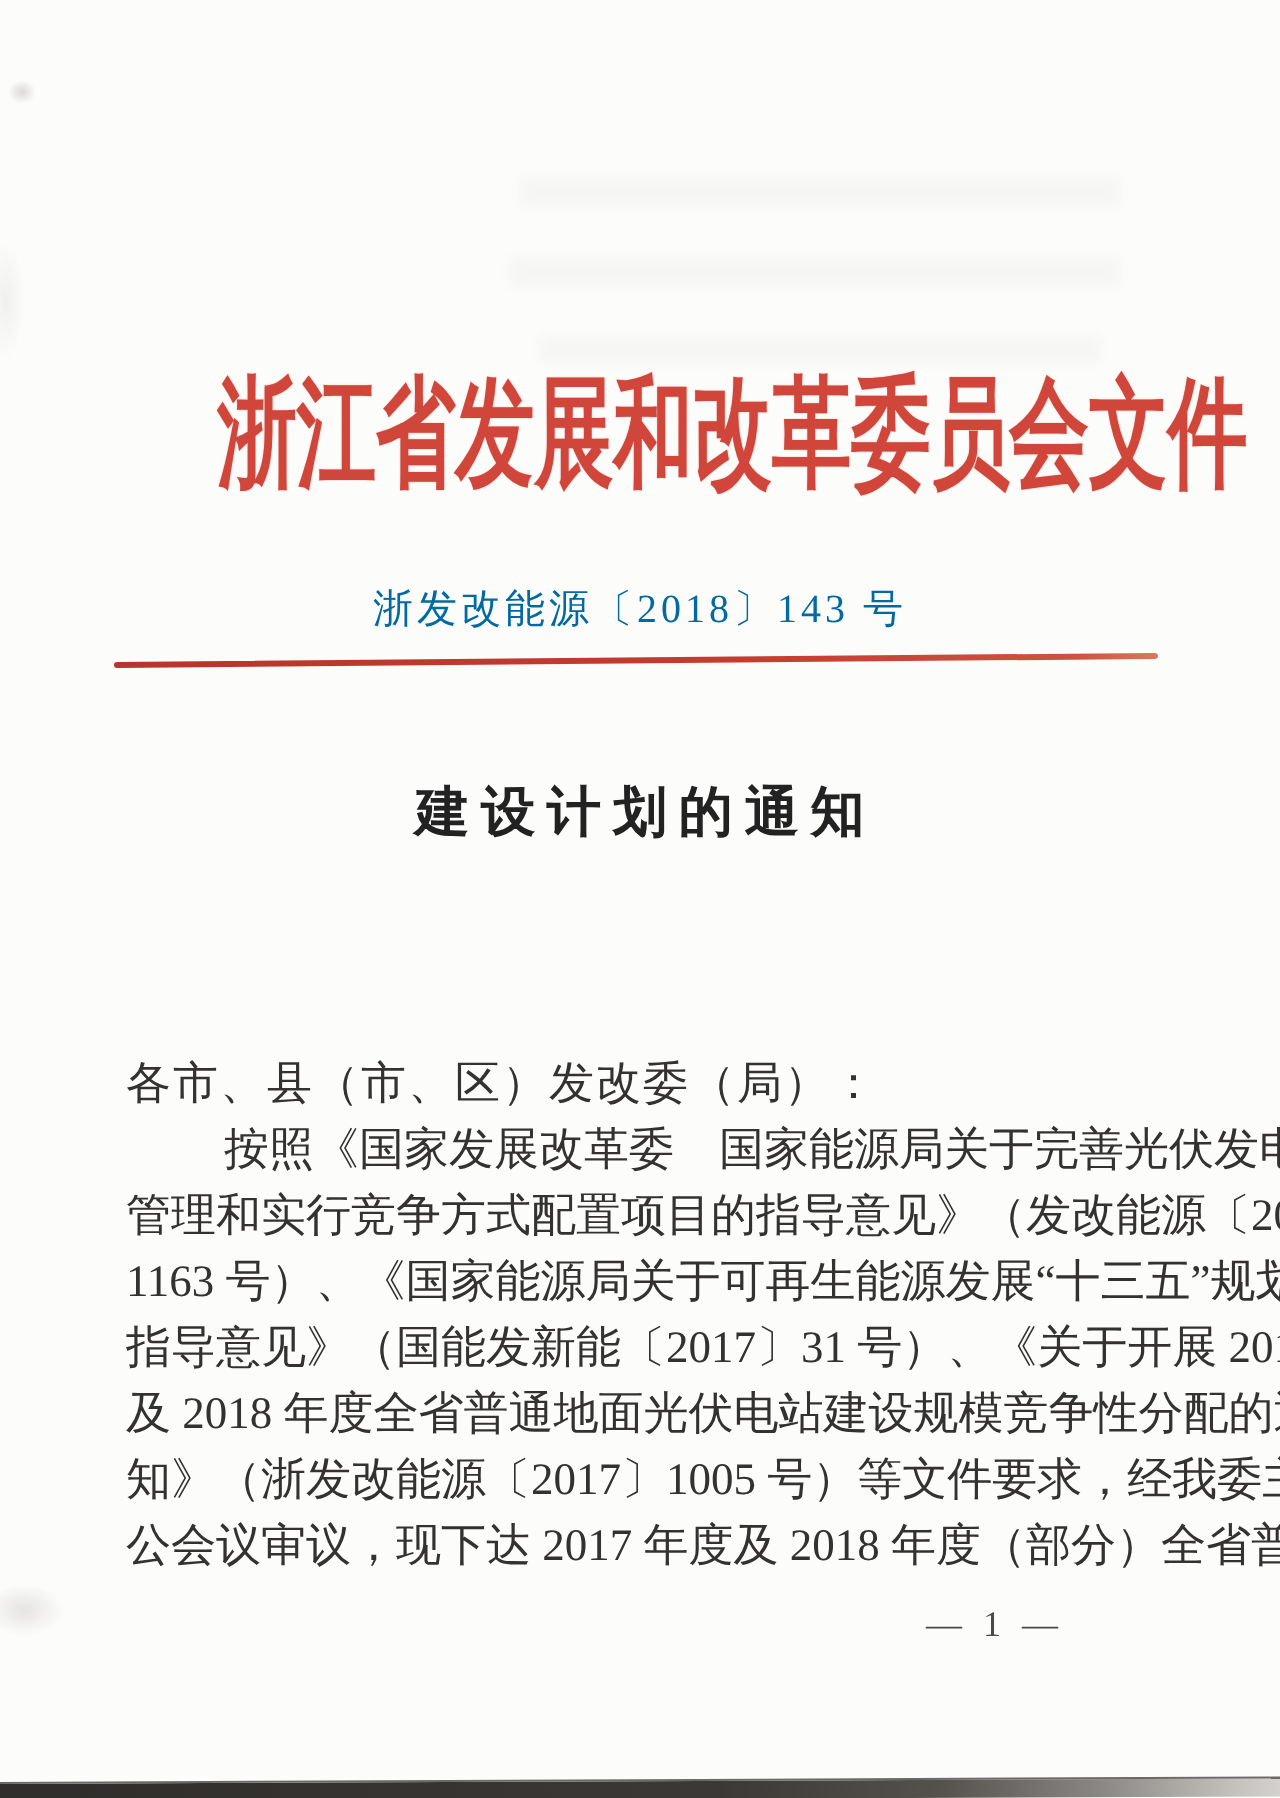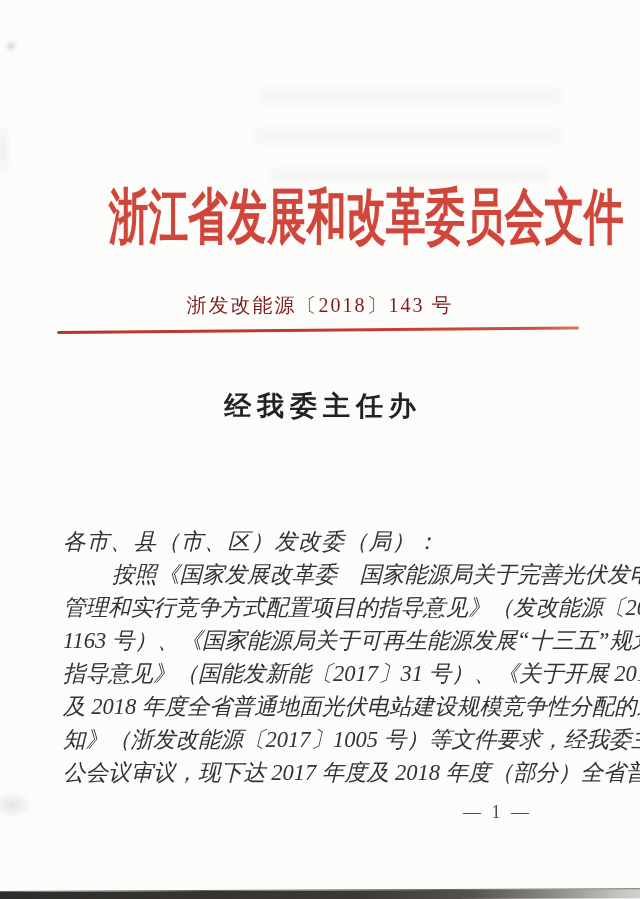--- a/index.html
+++ b/index.html
@@ -43,21 +43,21 @@
     white-space:nowrap;
     transform:scaleX(0.66);
     transform-origin:50% 50%;
     text-shadow:0 0 1px rgba(208,70,58,.45);
   }
   .doc-number{
     position:absolute;top:292px;left:0;width:640px;
     text-align:center;
     font-size:20px;line-height:26px;
     letter-spacing:2px;
-    color:#7f1d1d;
+    color:#0369a1;
   }
   .red-rule{
     position:absolute;top:331px;left:57px;width:522px;height:3px;
     background:linear-gradient(90deg,#b8352b 0%,#c43c30 60%,#cd5240 92%,#d87a5a 100%);
     transform:rotate(-0.5deg);
     transform-origin:left center;
     border-radius:2px;
   }
   
   .title{
@@ -66,21 +66,20 @@
     font-weight:bold;
     font-size:27px;line-height:41px;
     color:#232222;
   }
   .title .t-spread{letter-spacing:0.22em;text-indent:0.22em;}
   
   .body-block{
     position:absolute;top:525px;left:63px;width:507px;
     font-size:22.5px;
     color:#333231;
-    font-style:italic;
   }
   .b-line{
     height:33px;line-height:33px;
     text-align:justify;
     text-align-last:justify;
     white-space:nowrap;
     overflow:visible;
   }
   .b-line.salutation{
     text-align:left;text-align-last:left;letter-spacing:1px;
@@ -106,21 +105,21 @@
   <div class="smudge s2"></div>
   <div class="smudge s3"></div>
 
   <div class="letterhead">浙江省发展和改革委员会文件</div>
 
   <div class="doc-number">浙发改能源〔2018〕143 号</div>
 
   <div class="red-rule"></div>
 
   <div class="title">
-    <div class="t-spread">经我委主任办</div>
+    <div class="t-spread">建设计划的通知</div>
   </div>
 
   <div class="body-block">
     <div class="b-line salutation">各市、县（市、区）发改委（局）：</div>
     <div class="b-line indent">按照《国家发展改革委　国家能源局关于完善光伏发电规模</div>
     <div class="b-line">管理和实行竞争方式配置项目的指导意见》（发改能源〔2016〕</div>
     <div class="b-line">1163 号）、《国家能源局关于可再生能源发展“十三五”规划实施的</div>
     <div class="b-line">指导意见》（国能发新能〔2017〕31 号）、《关于开展 2017 年度</div>
     <div class="b-line">及 2018 年度全省普通地面光伏电站建设规模竞争性分配的通</div>
     <div class="b-line">知》（浙发改能源〔2017〕1005 号）等文件要求，经我委主任办</div>

